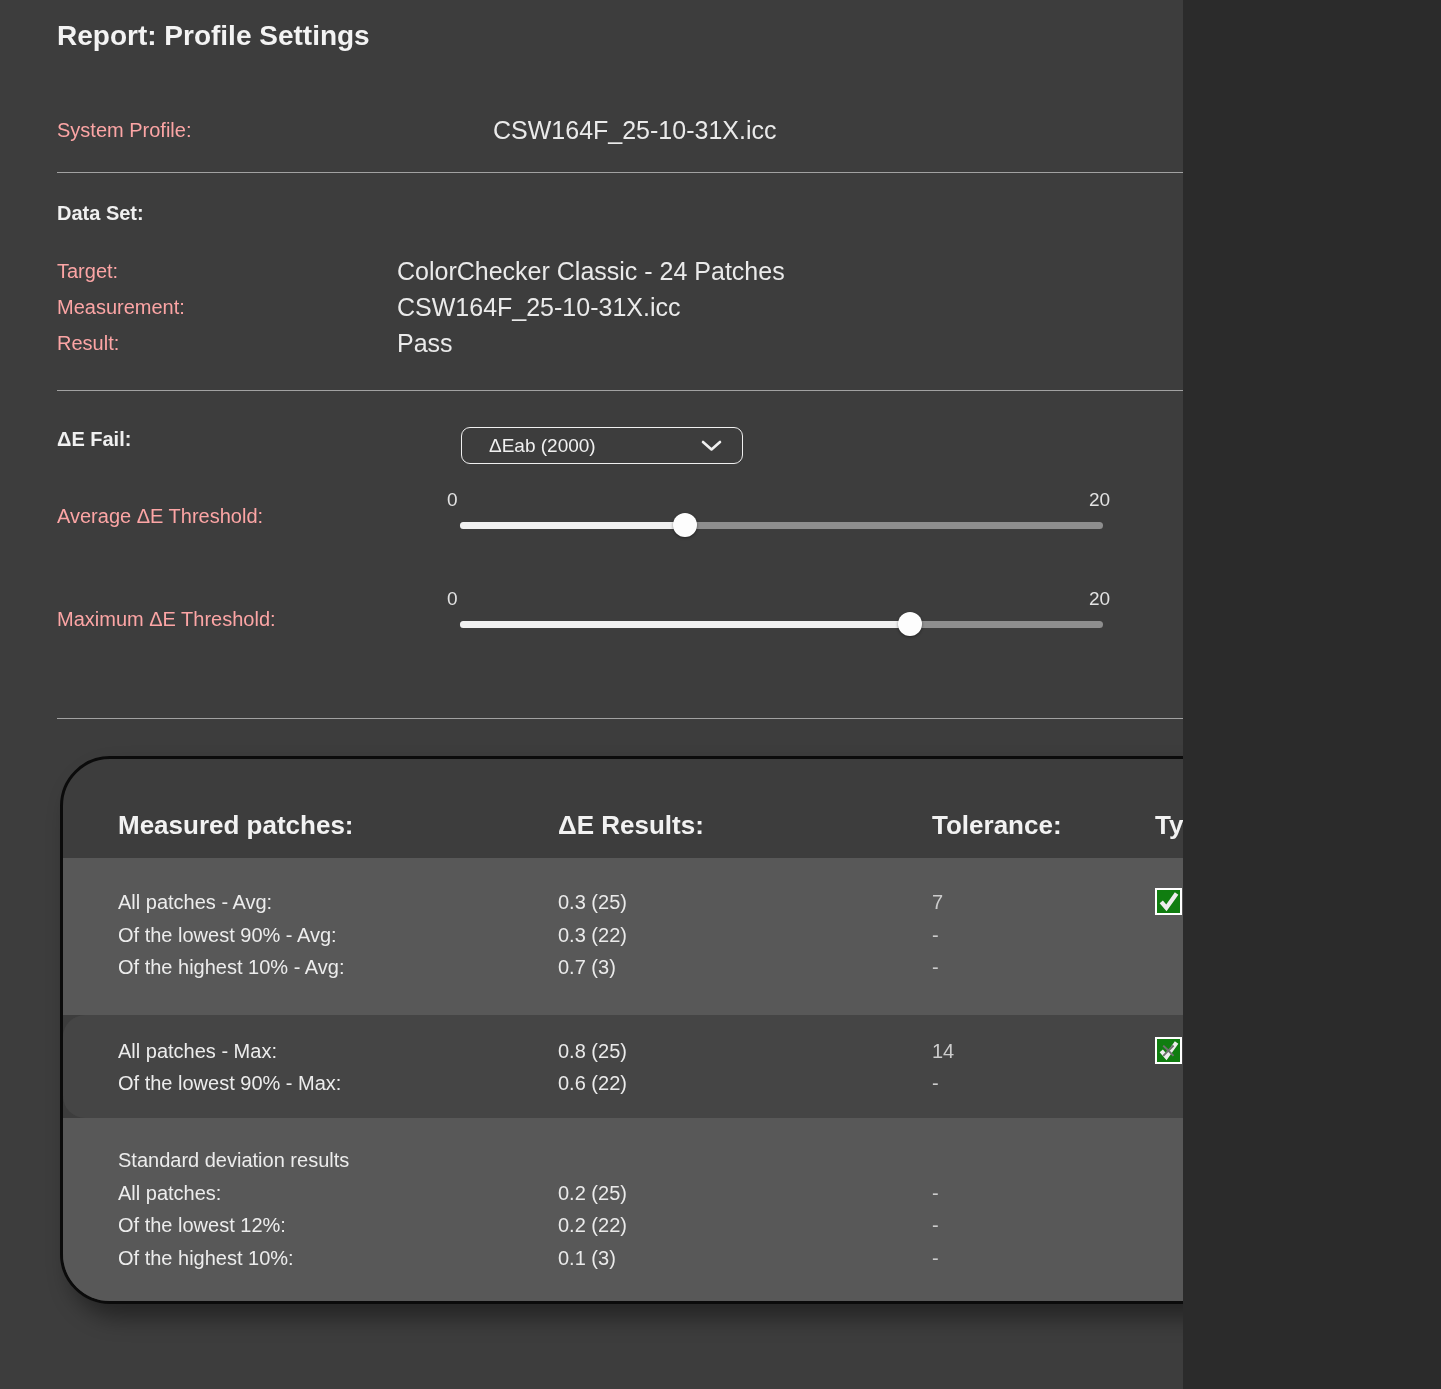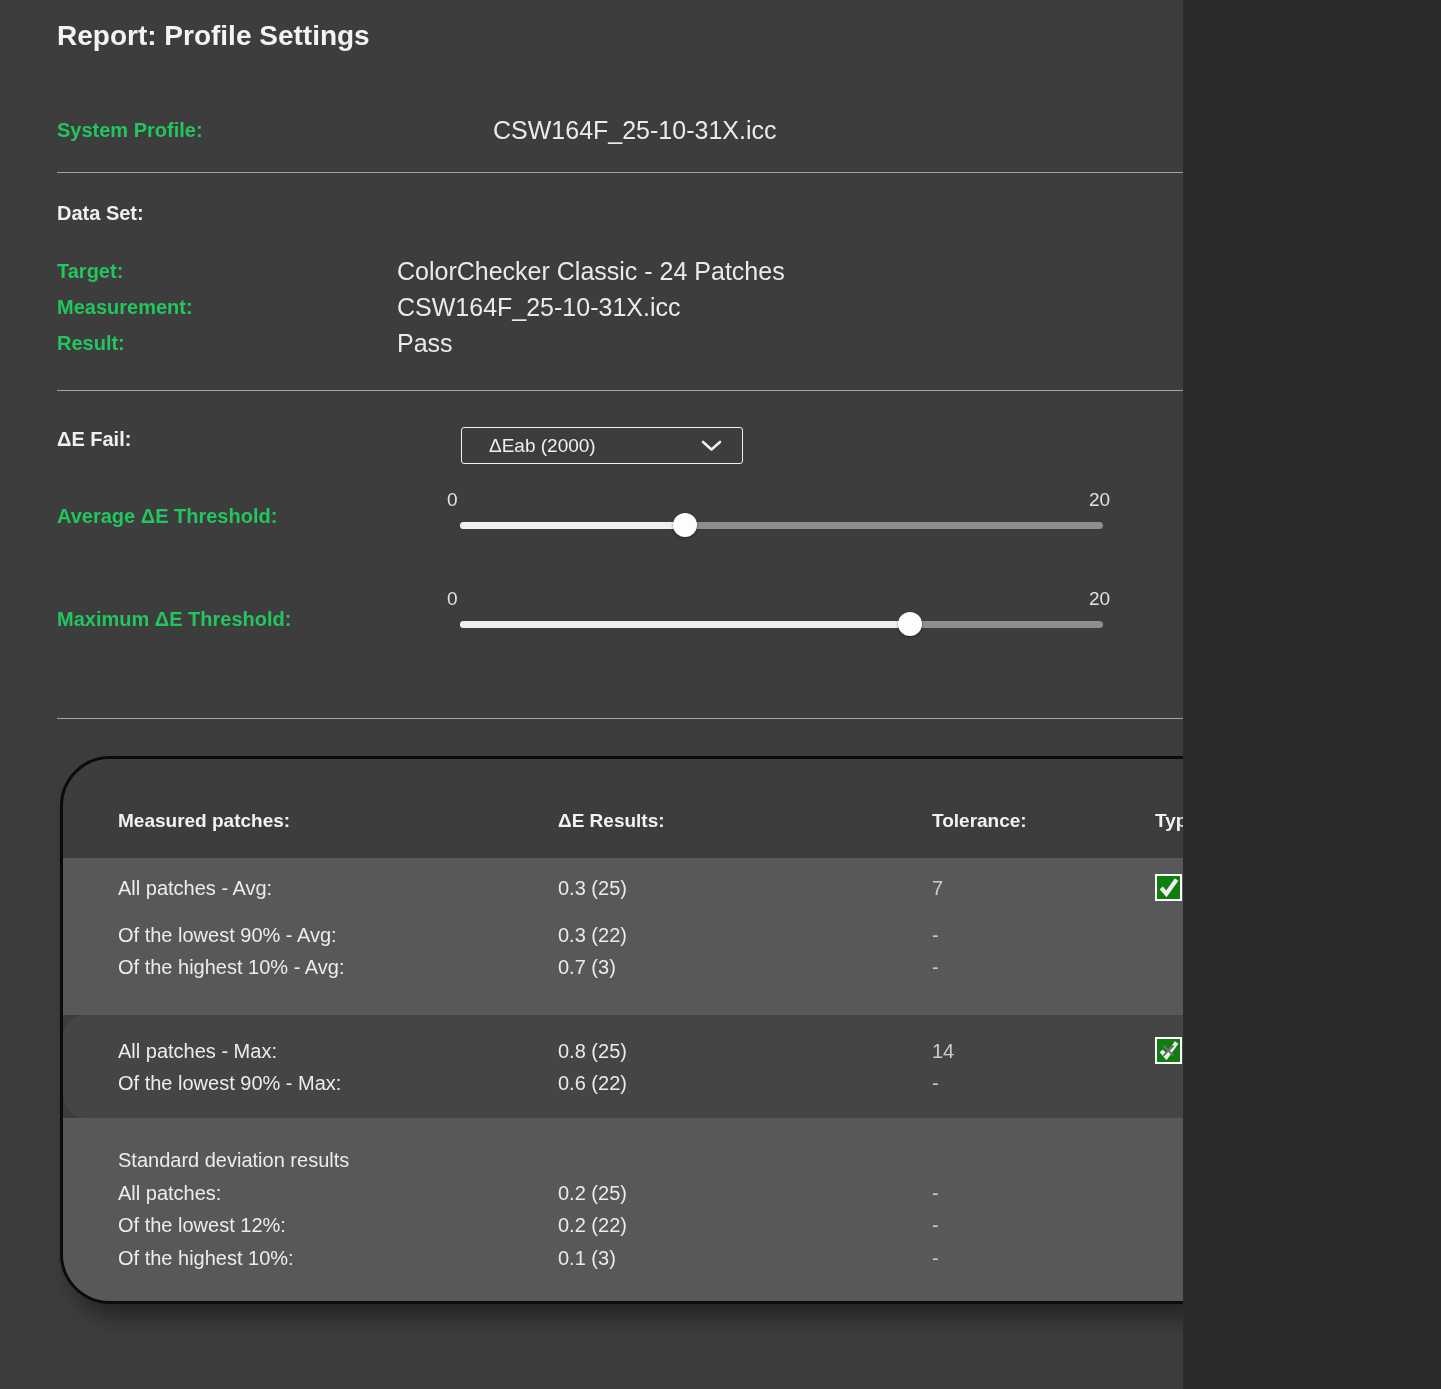--- a/index.html
+++ b/index.html
@@ -5,29 +5,29 @@
   html,body{margin:0;padding:0;background:#2b2b2b;}
   .page{
     position:relative;width:1183px;height:1389px;overflow:hidden;
     background:#3d3d3d;
     font-family:"Liberation Sans", sans-serif;
     color:#e8e8e8;
     -webkit-font-smoothing:antialiased;
   }
   .abs{position:absolute;}
   .title{font-size:28px;font-weight:bold;color:#f3f3f3;margin:0;}
-  .lbl{font-size:20px;color:#22c55e;line-height:26px;white-space:nowrap;font-weight:bold;}
+  .lbl{font-size:20px;color:#fca5a5;line-height:26px;white-space:nowrap;}
   .lbl.bold{font-weight:bold;color:#f0f0f0;}
   .val{font-size:25px;color:#eaeaea;line-height:26px;white-space:nowrap;}
   .divider{position:absolute;left:57px;width:1354px;height:1px;background:#b4b4b4;opacity:.85;}
 
   
   .dropdown{
     position:absolute;left:461px;top:427px;width:282px;height:37px;box-sizing:border-box;
-    border:1.5px solid #f0f0f0;border-radius:3px;
+    border:1.5px solid #f0f0f0;border-radius:9px;
     display:flex;align-items:center;justify-content:space-between;
     padding:0 20px 0 27px;cursor:pointer;
   }
   .dropdown span{font-size:19px;color:#f0f0f0;}
 
   
   .slider{position:absolute;width:643px;height:24px;}
   .slider .track{position:absolute;left:0;right:0;top:9px;height:7px;border-radius:4px;background:#8e8e8e;}
   .slider .fill{position:absolute;left:0;top:0;height:7px;border-radius:4px;background:#f0f0f0;}
   .slider .thumb{position:absolute;top:-9px;width:24px;height:24px;border-radius:50%;background:#fdfdfd;box-shadow:0 1px 3px rgba(0,0,0,.4);}
@@ -42,21 +42,21 @@
   .tri-up{width:0;height:0;border-left:9px solid transparent;border-right:9px solid transparent;border-bottom:12px solid #d9d9d9;}
   .tri-down{width:0;height:0;border-left:9px solid transparent;border-right:9px solid transparent;border-top:12px solid #d9d9d9;}
 
   
   .panel{
     position:absolute;left:60px;top:756px;width:1343px;height:548px;box-sizing:border-box;
     border:3px solid #0b0b0b;border-radius:50px;background:#3d3d3d;overflow:hidden;
     box-shadow:10px 14px 22px rgba(0,0,0,.40);
   }
   .phead{position:absolute;top:51px;left:0;width:100%;height:28px;}
-  .phead span{position:absolute;font-size:19px;font-weight:bold;color:#f2f2f2;white-space:nowrap;text-align:right;}
+  .phead span{position:absolute;font-size:26px;font-weight:bold;color:#f2f2f2;white-space:nowrap;text-align:right;}
   .band{position:absolute;left:0;width:100%;}
   .band.light{background:var(--band-light);}
   .band.dark{background:var(--band-dark);border-radius:22px;}
   .trow{position:absolute;left:0;width:100%;height:28px;}
   .trow span{position:absolute;font-size:20px;line-height:28px;white-space:nowrap;}
   .c1{left:55px;color:#ececec;}
   .c2{left:495px;color:#eaeaea;}
   .c3{left:869px;color:#cccccc;}
   .cbwrap{position:absolute;left:1092px;display:flex;gap:12px;}
   .cb{width:27px;height:27px;box-sizing:border-box;border:2px solid #ffffff;display:flex;align-items:center;justify-content:center;cursor:pointer;}
@@ -145,21 +145,21 @@
   <div class="panel">
 
     <div class="phead">
       <span style="left:55px;">Measured patches:</span>
       <span style="left:495px;">ΔE Results:</span>
       <span style="left:869px;">Tolerance:</span>
       <span style="left:1092px;">Type/Fail</span>
     </div>
 
     <div class="band light" style="top:99px;height:157px;">
-      <div class="trow" style="top:16px;">
+      <div class="trow" style="top:30px;">
         <span class="c1">All patches - Avg:</span>
         <span class="c2">0.3 (25)</span>
         <span class="c3">7</span>
         <div class="cbwrap" style="top:0px;">
           <span class="cb pass">
             <svg width="27" height="27" viewBox="0 0 27 27">
               <path d="M5 14 L11 21 L23 4" stroke="#ffffff" stroke-width="5" fill="none"></path>
             </svg>
           </span>
           <span class="cb fail">

